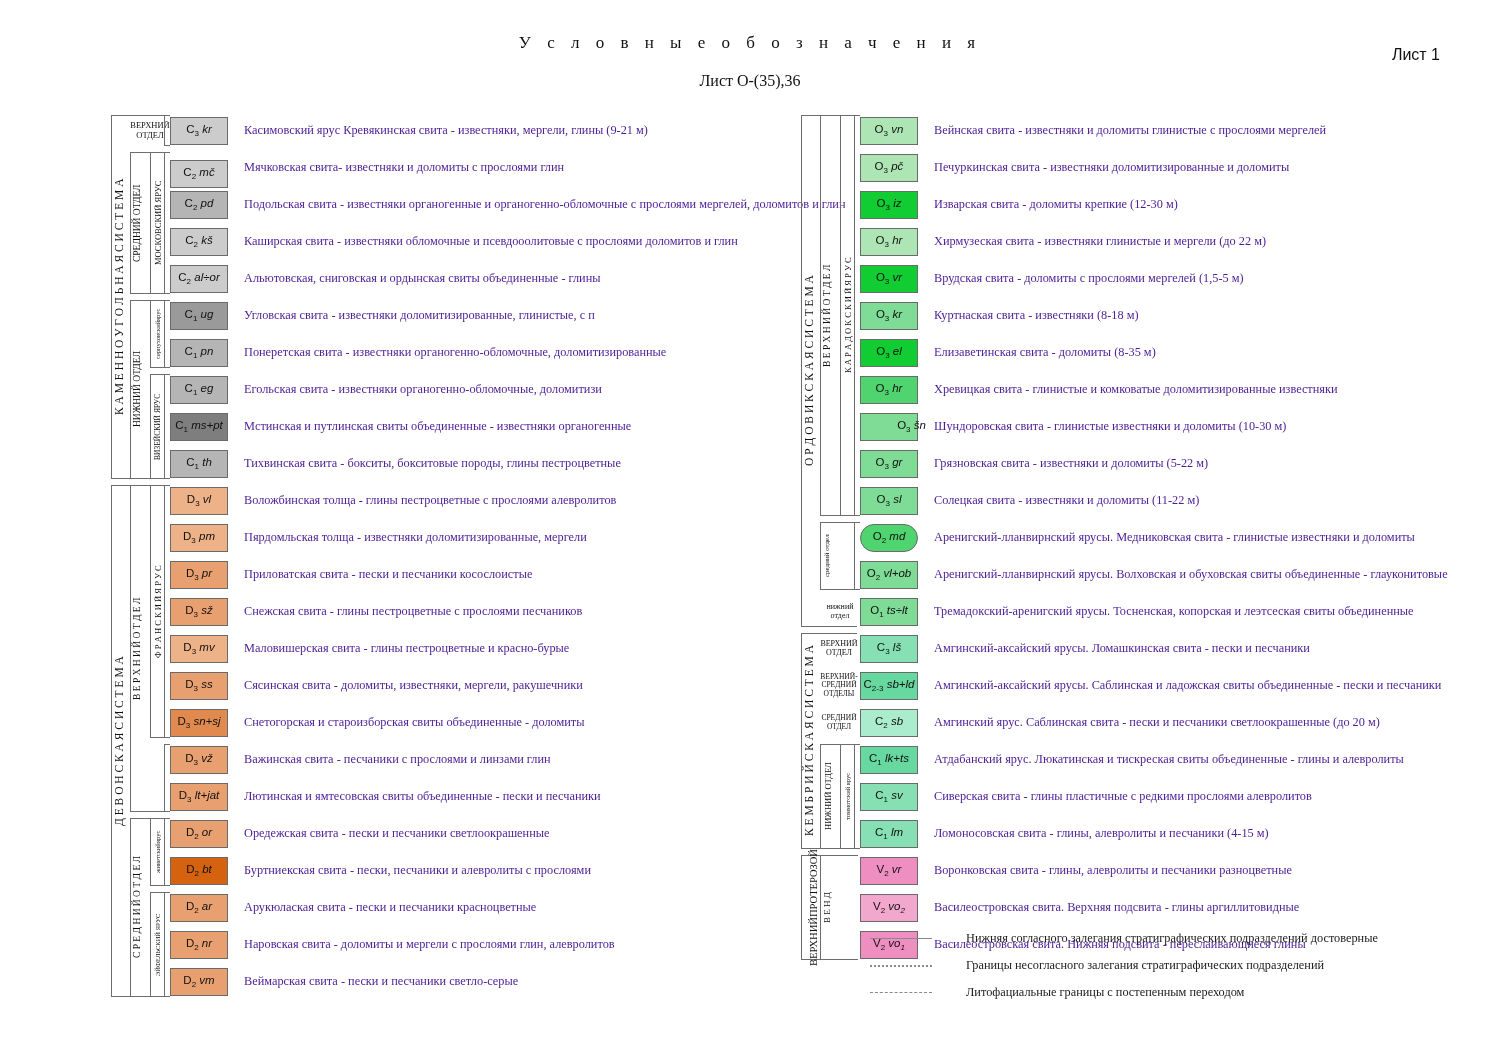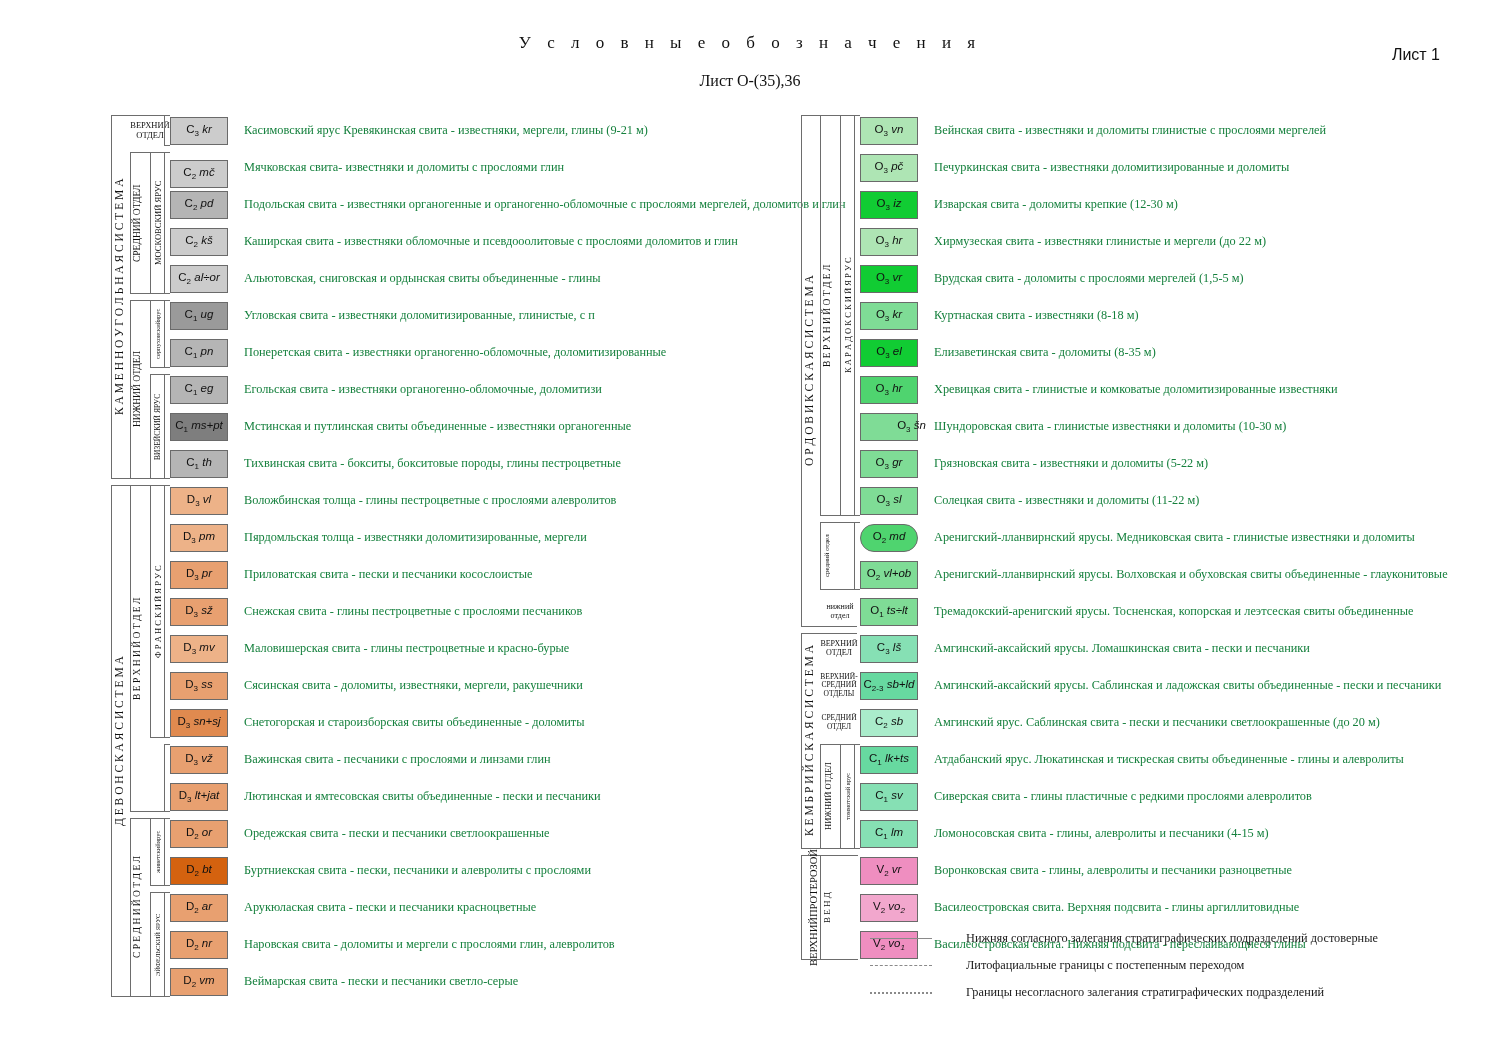--- a/index.html
+++ b/index.html
@@ -104,21 +104,21 @@
     color: #111;
     flex: none;
   }
   .swatch .sym { white-space: nowrap; }
   .swatch .sym i { font-style: italic; }
   .swatch .sym sub { font-size: 8px; }
 
   .desc {
     font-family: "Liberation Serif", serif;
     font-size: 12.3px;
-    color: #15803d;
+    color: #4c1d95;
     white-space: nowrap;
     margin-left: 16px;
   }
 
   
   .lines { position: absolute; left: 870px; top: 925px; }
   .lrow {
     display: flex;
     align-items: center;
     height: 27px;
@@ -568,25 +568,25 @@
 
   <div class="lines" id="line-legend">
       <div class="lrow">
         <div class="lsample">
           <div class="bar" style="border-top: 1px solid rgb(138, 138, 138);"></div>
         </div>
         <div class="ltext">Нижняя согласного залегания стратиграфических подразделений достоверные</div>
       </div>
       <div class="lrow">
         <div class="lsample">
-          <div class="bar" style="border-top: 1px dashed rgb(138, 138, 138);"></div>
-        </div>
-        <div class="ltext">Литофациальные границы с постепенным переходом</div>
+          <div class="bar" style="border-top: 2px dotted rgb(138, 138, 138);"></div>
+        </div>
+        <div class="ltext">Границы несогласного залегания стратиграфических подразделений</div>
       </div>
       <div class="lrow">
         <div class="lsample">
-          <div class="bar" style="border-top: 2px dotted rgb(138, 138, 138);"></div>
-        </div>
-        <div class="ltext">Границы несогласного залегания стратиграфических подразделений</div>
+          <div class="bar" style="border-top: 1px dashed rgb(138, 138, 138);"></div>
+        </div>
+        <div class="ltext">Литофациальные границы с постепенным переходом</div>
       </div>
     </div>
 
 </div>
 
 </body></html>

